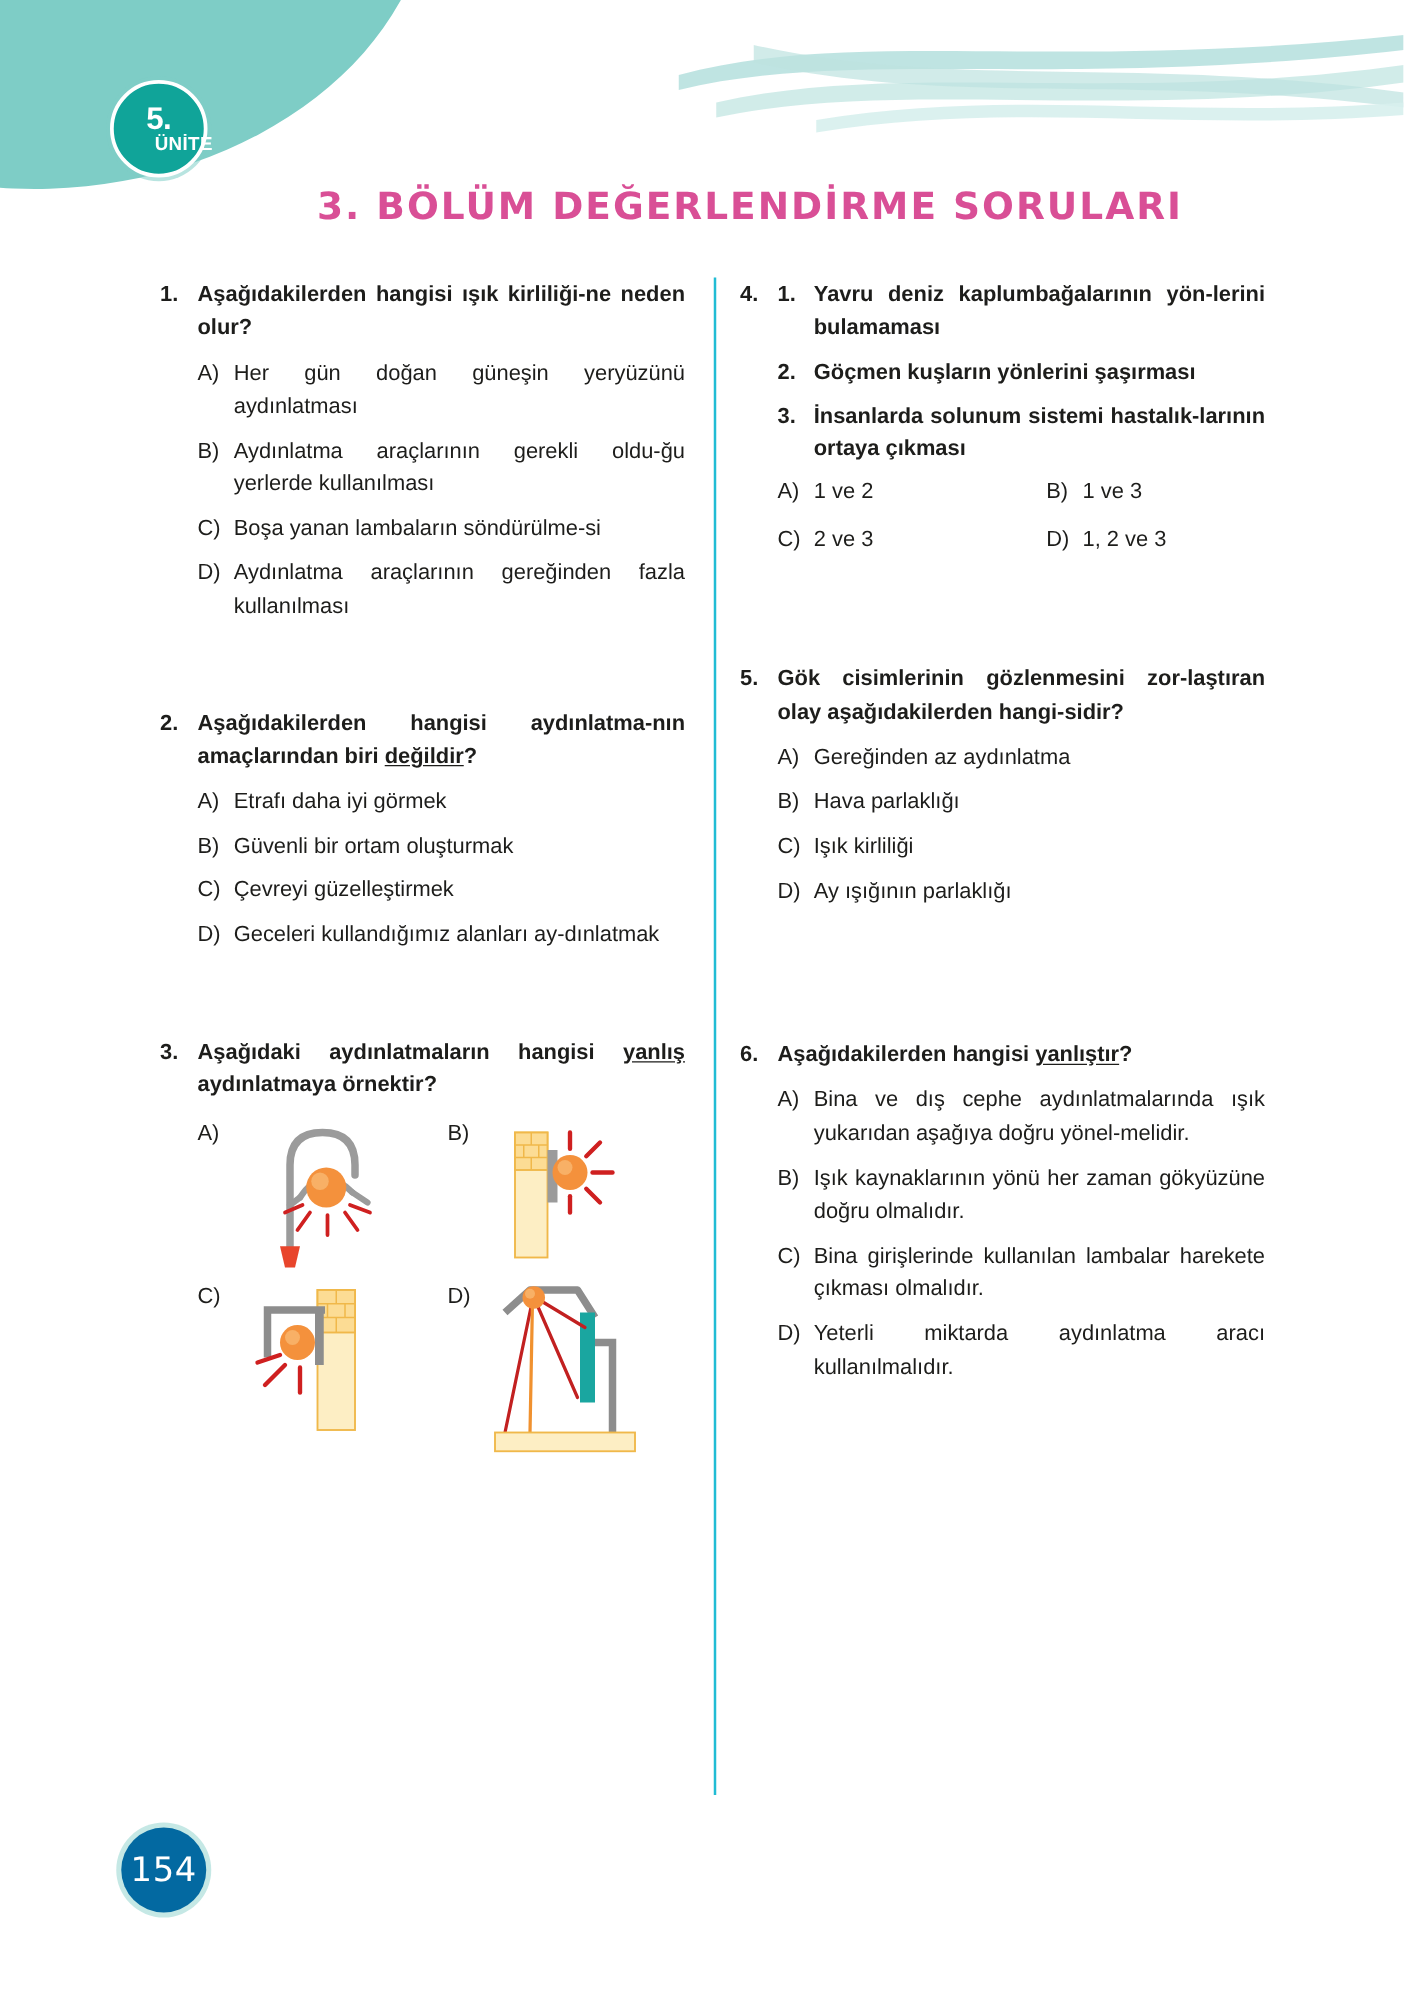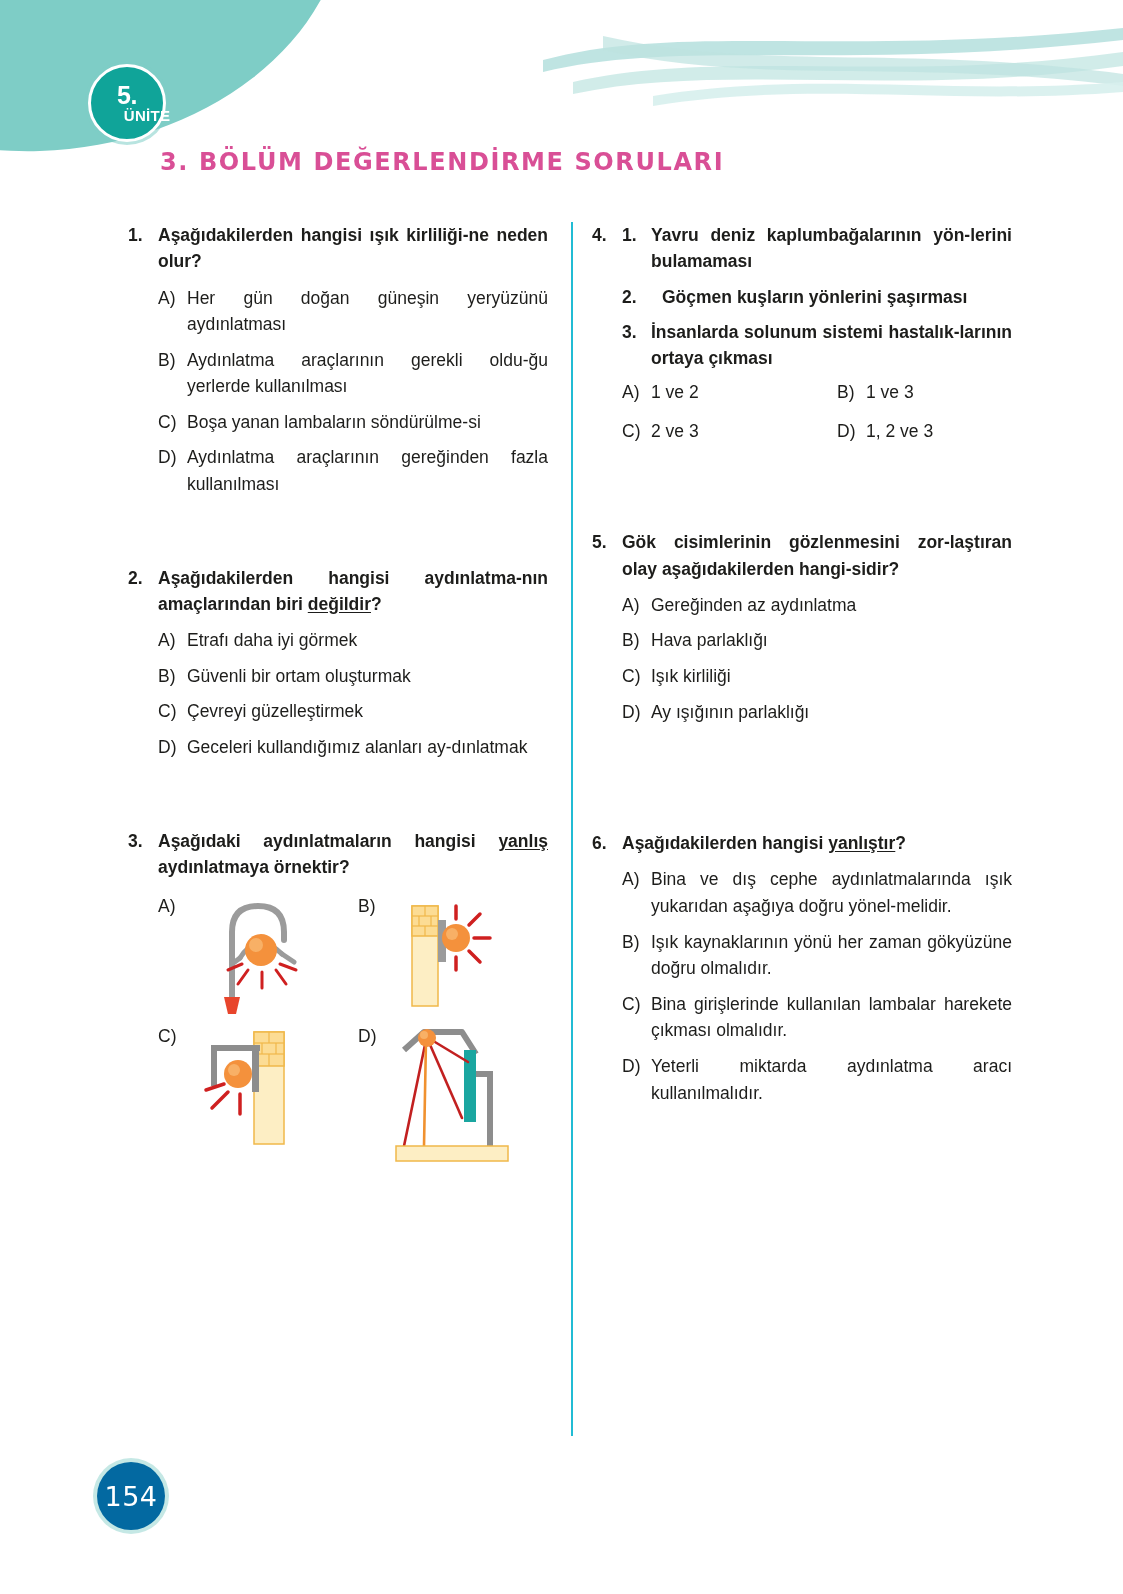--- a/index.html
+++ b/index.html
@@ -81,21 +81,22 @@
     padding-left: 40px;
   }
   .waves { position: absolute; right: 0; top: 0; width: 700px; height: 150px; }
 
   
   .main-title {
     position: absolute;
     left: 160px;
     top: 148px;
     width: 880px;
-    font-size: 24px;
+    text-align: center;
+    font-size: 30px;
     letter-spacing: 1.6px;
     color: #d94f96;
     font-weight: bold;
     font-family: "DejaVu Sans", sans-serif;
   }
 
   
   .divider {
     position: absolute;
     left: 571px;
@@ -172,21 +173,21 @@
   }
   .numitem .n {
     flex: 0 0 29px;
     width: 29px;
   }
   .numitem .t {
     flex: 1;
     text-align: justify;
     text-justify: inter-word;
   }
-  .numitem .t.nojust { text-align: left; margin-left: 11px; }
+  .numitem .t.nojust { text-align: left; }
 
   .stem {
     font-size: 17.5px;
     font-weight: bold;
     line-height: 1.5;
     text-align: justify;
     margin: 16px 0 12px 30px;
   }
 
   .grid-opts {

